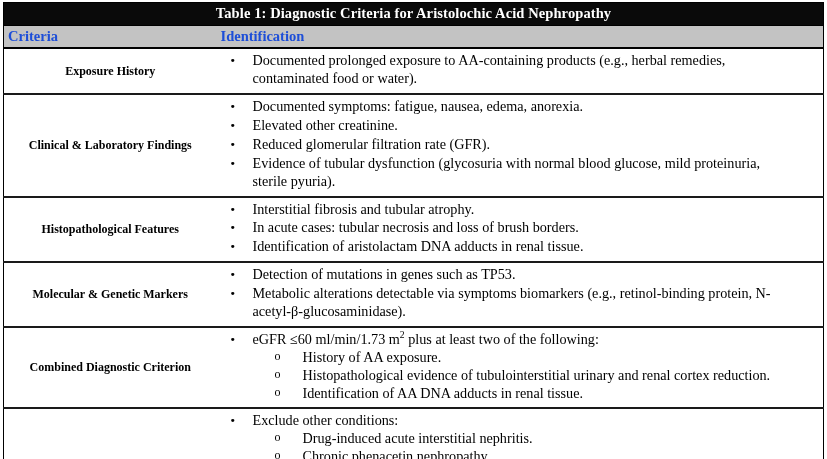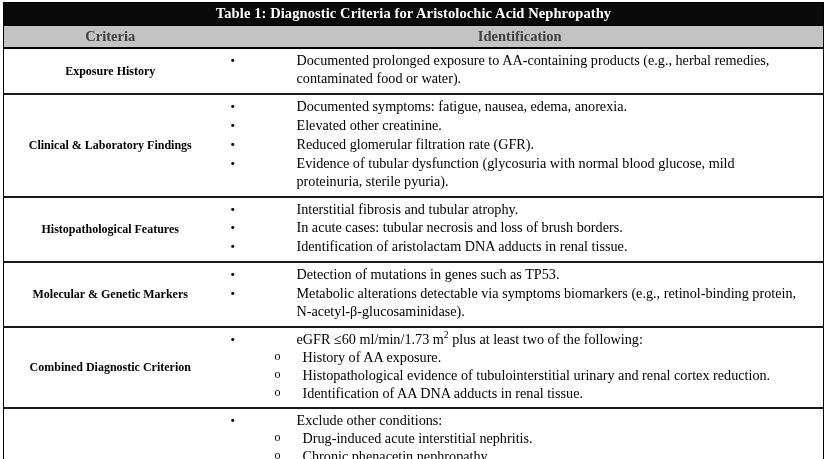--- a/index.html
+++ b/index.html
@@ -43,22 +43,22 @@
     font-size: 14.5px;
     letter-spacing: 0.1px;
     padding: 2px 4px 3px 4px;
     border: 1px solid #000;
     line-height: 1.15;
   }
 
   
   tr.header-row th {
     background: #c3c3c3;
-    color: #404040;
-    text-align: center;
+    color: #1d4ed8;
+    text-align: left;
     font-weight: bold;
     font-size: 14.5px;
     padding: 2px 4px 3px 4px;
     border-top: 1px solid #000;
     border-bottom: 2px solid #000;
     border-left: 0;
     border-right: 0;
     line-height: 1.15;
   }
 
@@ -103,21 +103,21 @@
   ul.lvl1 > li.b1 > .bullet1 {
     position: absolute;
     left: 13px;
     top: 0;
     width: 10px;
     text-align: left;
     font-family: "DejaVu Sans", sans-serif;
     font-size: 11px;
     line-height: 1.55;
   }
-  .b1txt { display: block; margin-left: 44px; }
+  .b1txt { display: block; }
 
   ul.lvl2 {
     list-style: none;
     margin: 0;
     padding: 0;
   }
   ul.lvl2 > li.b2 {
     position: relative;
     padding-left: 50px;
     margin: 0;

